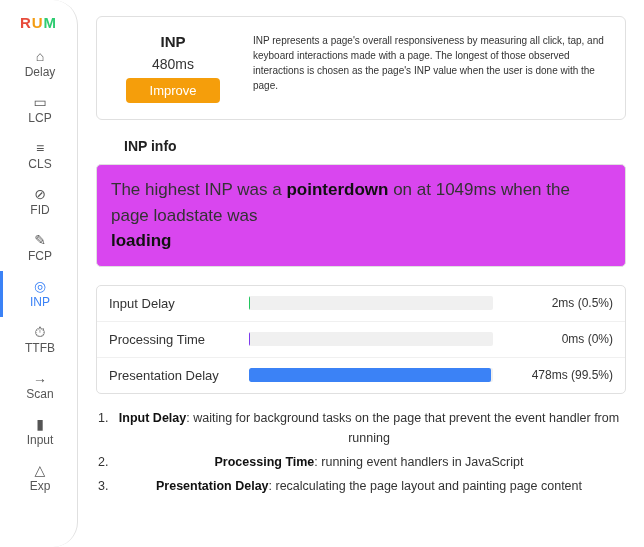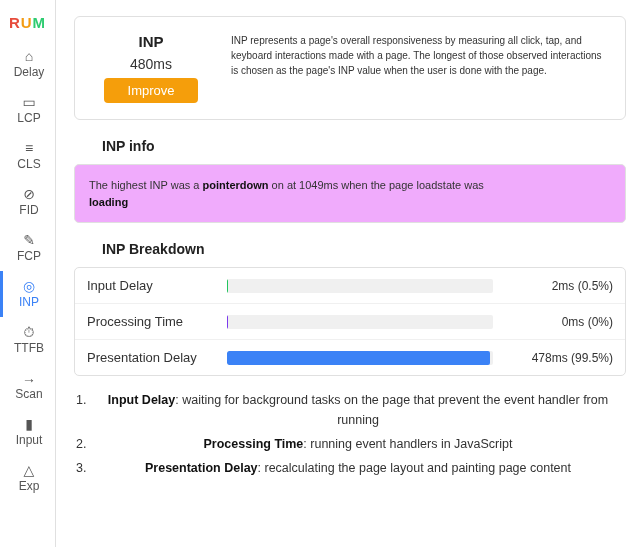--- a/index.html
+++ b/index.html
@@ -7,27 +7,28 @@
       font-family: Arial, sans-serif;
       font-size: 13px;
       background: #fff;
       display: flex;
       width: 644px;
       height: 547px;
       overflow: hidden;
     }
     
     .sidebar {
-      width: 56px;
+      width: 78px;
       background: #fff;
       border-right: 1px solid #e0e0e0;
       display: flex;
       flex-direction: column;
       padding-top: 8px;
       flex-shrink: 0;
+      border-radius: 25px;
     }
     .sidebar-logo {
       display: flex;
       justify-content: center;
       padding: 6px 0 10px 0;
     }
     .rum-logo {
       font-weight: bold;
       font-size: 15px;
       letter-spacing: 1px;
@@ -105,26 +106,26 @@
     
     .section-title {
       font-weight: bold;
       font-size: 14px;
       color: #222;
       margin-bottom: 10px;
       padding-left: 28px;
     }
     
     .info-box {
-      background: #f0abfc;
+      background: #d946ef;
       border: 1px solid #e0e0e0;
       border-radius: 5px;
       padding: 12px 14px;
       margin-bottom: 18px;
-      font-size: 11px;
+      font-size: 17px;
       color: #333;
       line-height: 1.5;
     }
     .info-box b { color: #111; }
     
     .breakdown-section {
       margin-bottom: 14px;
     }
     .breakdown-table {
       border: 1px solid #e0e0e0;
@@ -240,21 +241,20 @@
     </div>
     <div class="inp-right">INP represents a page's overall responsiveness by measuring all click, tap, and keyboard interactions made with a page. The longest of those observed interactions is chosen as the page's INP value when the user is done with the page.</div>
   </div>
 
   <div class="section-title">INP info</div>
   <div class="info-box">
     <span>The highest INP was a </span><b>pointerdown</b><span> on at </span><span>1049ms</span><span> when the page loadstate was</span><br><b>loading</b>
   </div>
 
   <div class="breakdown-section">
-    <div class="section-title">INP Breakdown</div>
     <div class="breakdown-table">
 
       <div class="breakdown-row">
         <span class="breakdown-label">Input Delay</span>
         <div class="breakdown-bar-container">
           <div class="breakdown-bar bar-green" style="width: 0.5%;"></div>
         </div>
         <span class="breakdown-value">2ms (0.5%)</span>
       </div>
 

